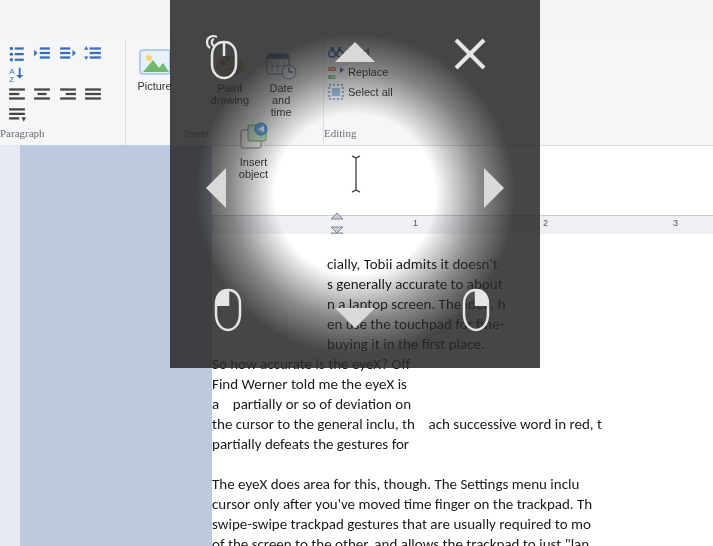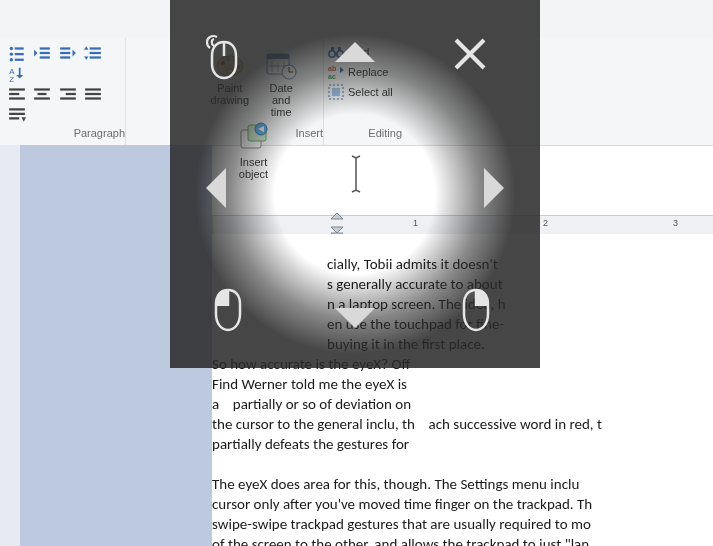--- a/index.html
+++ b/index.html
@@ -1,21 +1,21 @@
 <!DOCTYPE html>
 <html><head>
 <meta charset="utf-8">
 <style>
   html,body{margin:0;padding:0;font-family:"Segoe UI",Arial,sans-serif;font-size:12px;color:#222;background:#fff;width:713px;height:546px;overflow:hidden;}
   .app{position:relative;width:713px;height:546px;}
   
   .ribbon-bg{position:absolute;left:0;top:0;width:713px;height:145px;background:#f3f4f6;border-bottom:1px solid #d8dadd;}
   .ribbon-inner{position:absolute;left:0;top:38px;width:713px;height:107px;background:#f5f6f7;}
   .group{position:absolute;top:0;height:107px;border-right:1px solid #dee0e3;box-sizing:border-box;padding-top:4px;text-align:center;}
-  .group-label{position:absolute;bottom:6px;left:0;right:0;text-align:right;font-size:11px;color:#6a6d71;}
+  .group-label{position:absolute;bottom:6px;left:0;right:0;text-align:left;font-size:11px;color:#6a6d71;font-family:Liberation Serif, serif;}
   .mini-icon{display:inline-block;width:18px;height:18px;margin:1px 2px;vertical-align:middle;}
   .mini-row{line-height:20px;text-align:left;padding-left:6px;}
   .big-btn{display:inline-block;width:48px;vertical-align:top;margin:0 2px;text-align:center;font-size:11px;color:#333;}
   .big-btn .ic{width:32px;height:32px;margin:4px auto 2px;display:block;}
   .big-btn span{display:block;line-height:12px;}
   .edit-row{display:flex;align-items:center;height:20px;font-size:11px;color:#333;padding-left:4px;}
   .edit-row .ic16{width:16px;height:16px;margin-right:4px;flex:none;}
   
   .vruler{position:absolute;left:0;top:145px;width:20px;bottom:0;background:#e7eaf0;border-right:1px solid #c8ccd2;}
   .hruler{position:absolute;left:212px;top:215px;right:0;height:18px;background:#eef0f4;border:1px solid #c8ccd2;border-right:none;font-size:9px;color:#555;}
@@ -103,20 +103,30 @@
         <svg class="mini-icon" viewBox="0 0 16 16">
             <rect x="1" y="2" width="14" height="2" fill="#444"></rect>
             <rect x="1" y="6" width="14" height="2" fill="#444"></rect>
             <rect x="1" y="10" width="9" height="2" fill="#444"></rect>
             <polygon points="12,10 16,10 14,14" fill="#444"></polygon>
           </svg>
       </div>
       <div class="group-label">Paragraph</div>
     </div>
 
+    <div class="group" style="left:126px;width:58px">
+      <div class="big-btn">
+        <svg class="ic" viewBox="0 0 32 32">
+            <rect x="1" y="4" width="30" height="24" rx="2" fill="#e8f1fb" stroke="#7aa7d8"></rect>
+            <circle cx="10" cy="12" r="3" fill="#ffd65b"></circle>
+            <polygon points="4,26 14,14 20,22 24,17 30,26" fill="#6fb96f"></polygon>
+          </svg>
+        <span>Picture</span>
+      </div>
+    </div>
 
     <div class="group" style="left:184px;width:140px">
       <div style="padding-top:2px">
         <div class="big-btn">
           <svg class="ic" viewBox="0 0 32 32">
               <ellipse cx="16" cy="18" rx="13" ry="10" fill="#e8cfa8" stroke="#b38a4a"></ellipse>
               <circle cx="9" cy="15" r="2.2" fill="#d84c4c"></circle>
               <circle cx="14" cy="11" r="2.2" fill="#5fb0e8"></circle>
               <circle cx="21" cy="12" r="2.2" fill="#6fcf6f"></circle>
               <circle cx="24" cy="19" r="2.2" fill="#b466d8"></circle>

